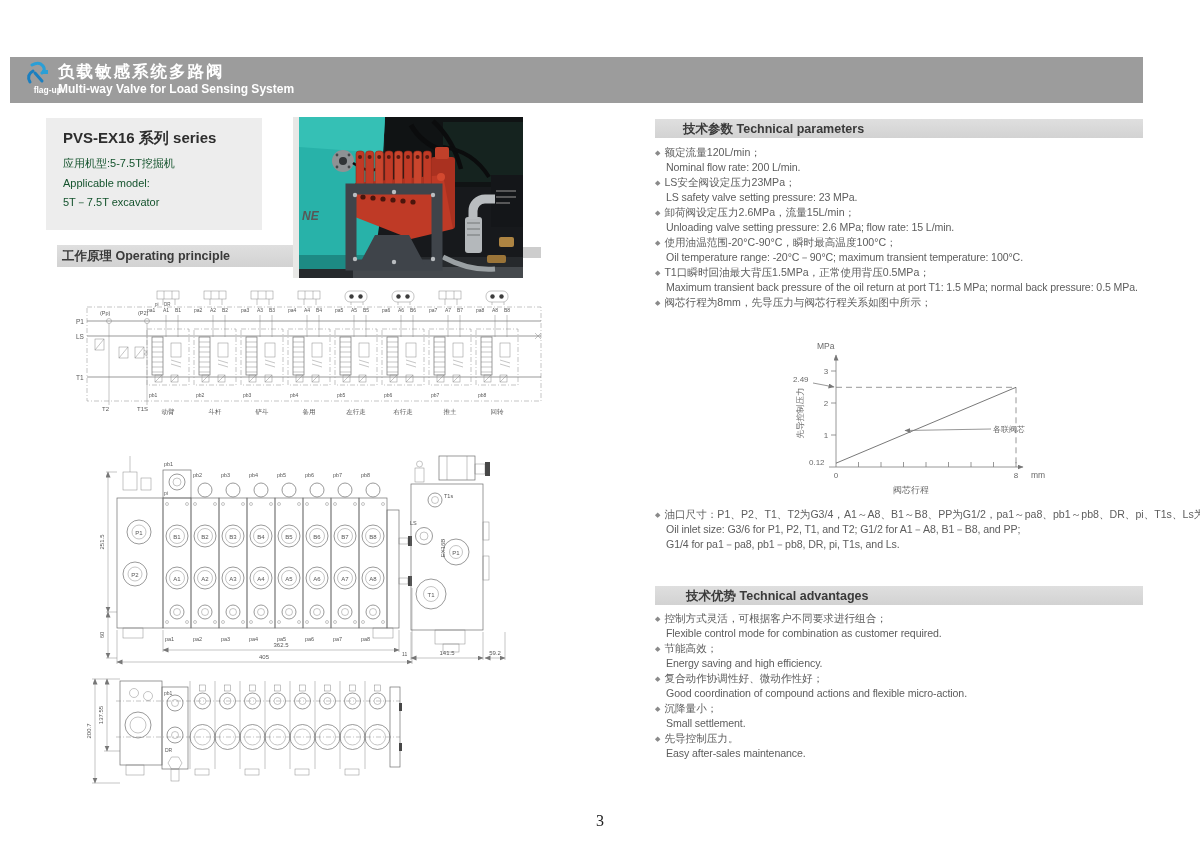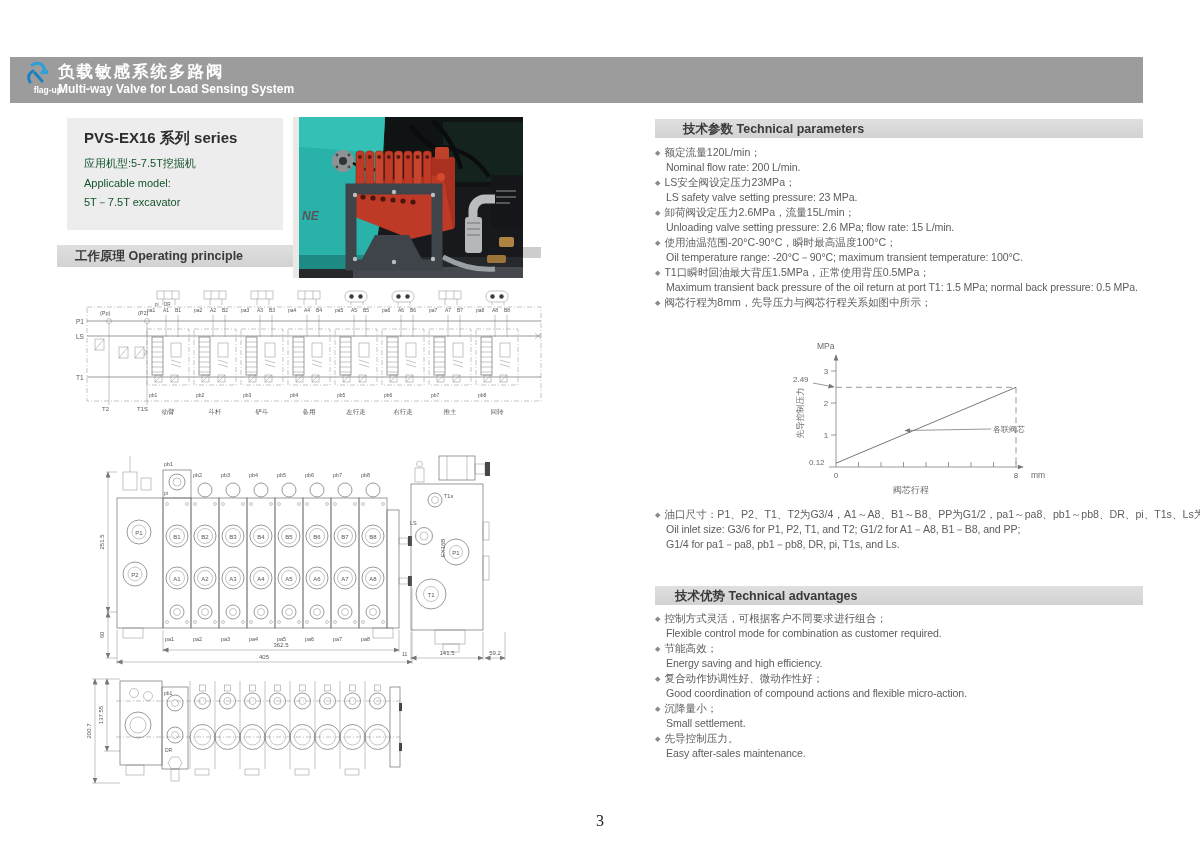--- a/index.html
+++ b/index.html
@@ -6,29 +6,29 @@
   #page{position:relative;width:1200px;height:848px;background:#fff;overflow:hidden;
         font-family:"Liberation Sans","DejaVu Sans",sans-serif;}
   .abs{position:absolute;}
   
   #band{left:10px;top:57px;width:1133px;height:46px;background:#9c9c9c;}
   #logo{left:12px;top:3px;width:34px;height:26px;}
   #logotext{left:6px;top:28px;width:46px;text-align:right;color:#fff;font-size:8.5px;font-weight:bold;}
   #t-zh{left:48px;top:4px;color:#fff;font-size:16.5px;font-weight:bold;letter-spacing:2px;}
   #t-en{left:48px;top:25px;color:#fff;font-size:12px;font-weight:bold;}
   
-  #pinfo{left:67px;top:118px;width:216px;height:112px;background:#ededed;box-sizing:border-box;padding:11px 0 0 17px;}
+  #pinfo{left:46px;top:118px;width:216px;height:112px;background:#ededed;box-sizing:border-box;padding:11px 0 0 17px;}
   #series{font-size:15px;font-weight:bold;color:#2d2d2d;margin-bottom:6px;}
   .pline{font-size:11px;color:#14532d;line-height:19.5px;}
   
   .secbar{background:linear-gradient(180deg,#dfdfdf,#d2d2d2);color:#3a3a3a;font-weight:bold;
           font-size:12.5px;height:19px;line-height:21px;box-sizing:border-box;}
-  #opbar{left:57px;top:245px;width:236px;padding-left:18px;height:22px;line-height:22px;}
+  #opbar{left:57px;top:245px;width:236px;padding-left:5px;height:22px;line-height:22px;}
   #parbar{left:655px;top:119px;width:488px;padding-left:28px;}
-  #advbar{left:655px;top:586px;width:488px;padding-left:20px;}
+  #advbar{left:655px;top:586px;width:488px;padding-left:31px;}
   
   .blist{left:655px;width:500px;font-size:10.6px;color:#5d5d5d;}
   #params{top:145px;} #advs{top:611px;} #oilnote{left:655px;top:507px;width:500px;font-size:10.6px;color:#5d5d5d;}
   .zhl,.enl{white-space:nowrap;height:15px;line-height:15px;}
   .enl{padding-left:11px;letter-spacing:-0.1px;}
   .bm{color:#8a8a8a;font-size:7px;margin-right:4px;vertical-align:1px;}
   
   #photo{left:293px;top:117px;width:230px;height:161px;}
   #phototab{left:523px;top:247px;width:18px;height:11px;background:#cdcdcd;}
   

